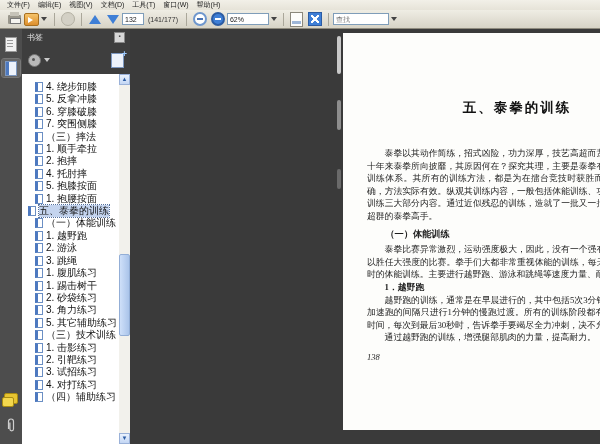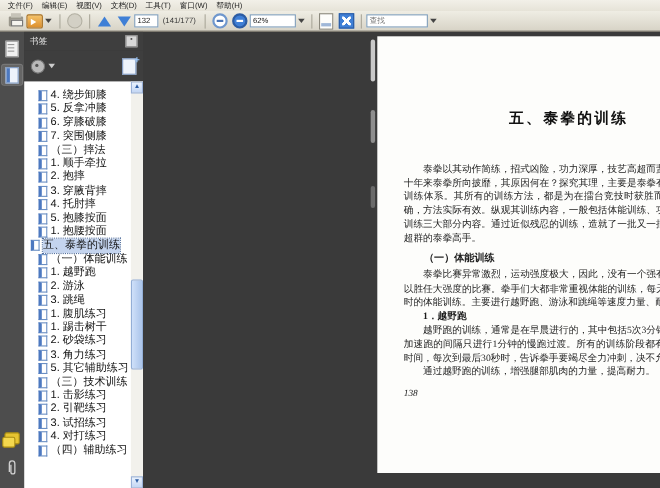--- a/index.html
+++ b/index.html
@@ -227,24 +227,20 @@
             <div class="bmrow ind1">
               <span class="bm-ico"></span>
               <span class="lbl">1. 顺手牵拉</span>
             </div>
             <div class="bmrow ind1">
               <span class="bm-ico"></span>
               <span class="lbl">2. 抱摔</span>
             </div>
             <div class="bmrow ind1">
               <span class="bm-ico"></span>
-              <span class="lbl">3. 穿腋背摔</span>
-            </div>
-            <div class="bmrow ind1">
-              <span class="bm-ico"></span>
               <span class="lbl">4. 托肘摔</span>
             </div>
             <div class="bmrow ind1">
               <span class="bm-ico"></span>
               <span class="lbl">5. 抱膝按面</span>
             </div>
             <div class="bmrow ind1">
               <span class="bm-ico"></span>
               <span class="lbl">1. 抱腰按面</span>
             </div>

